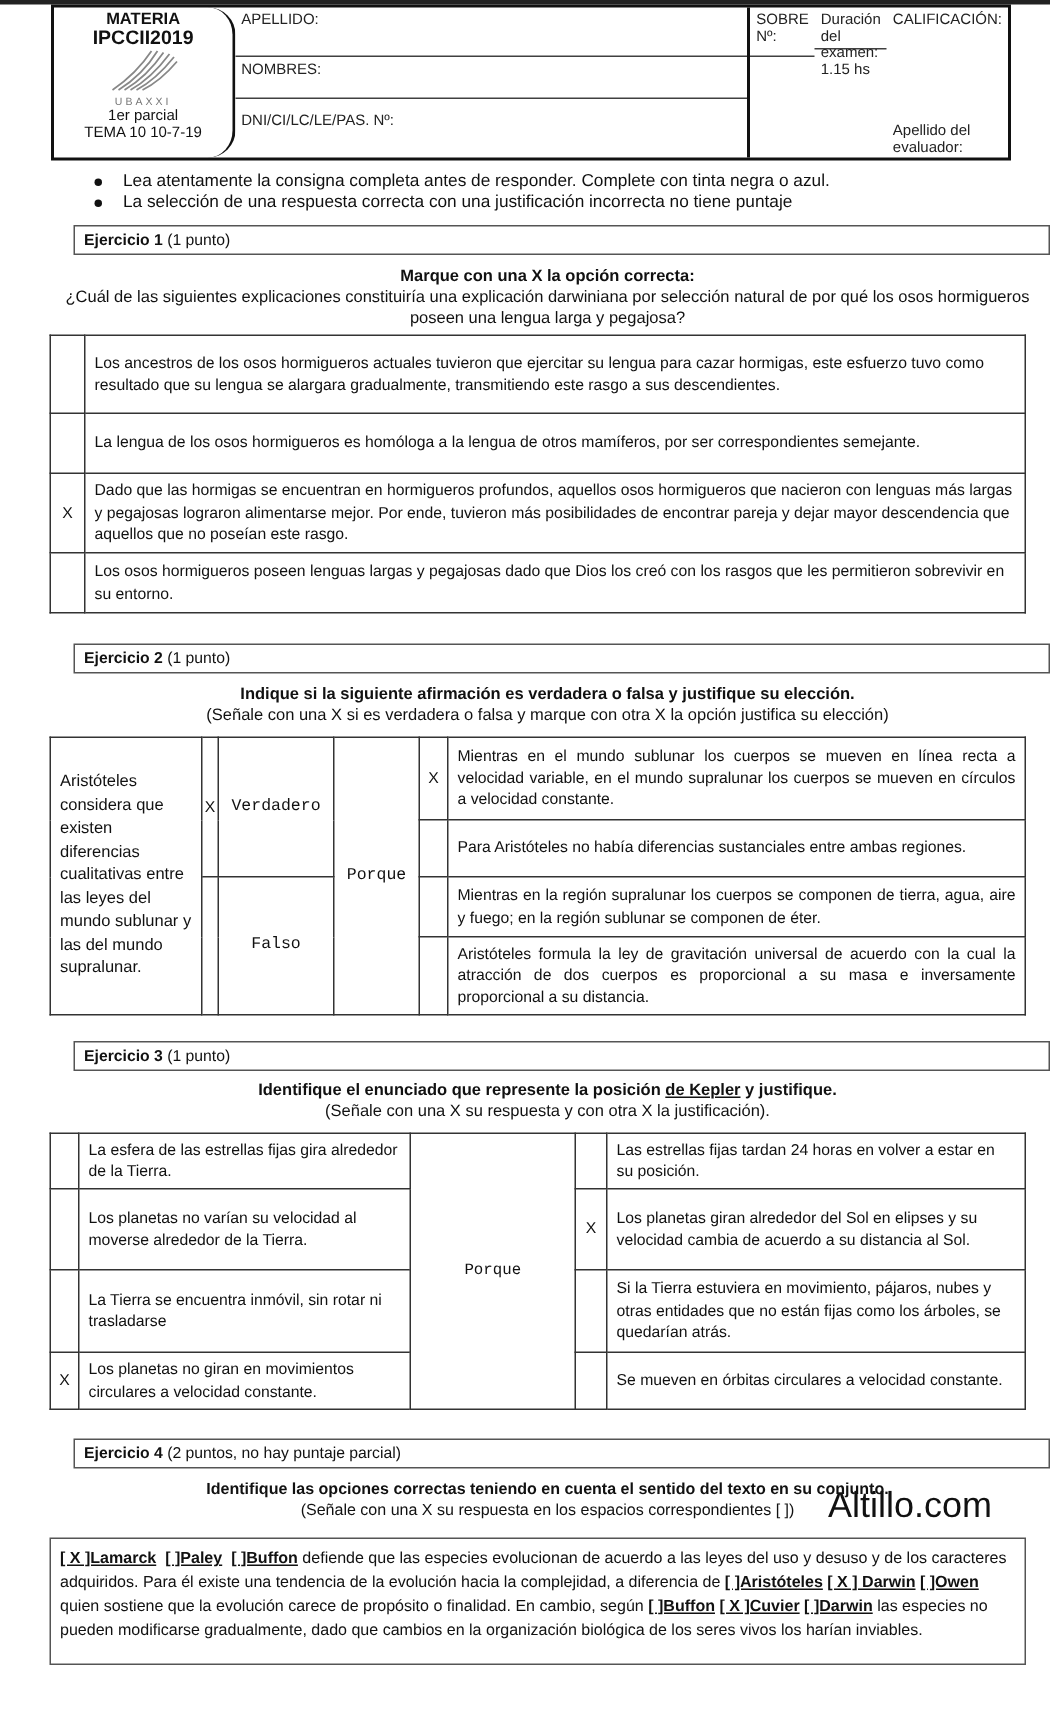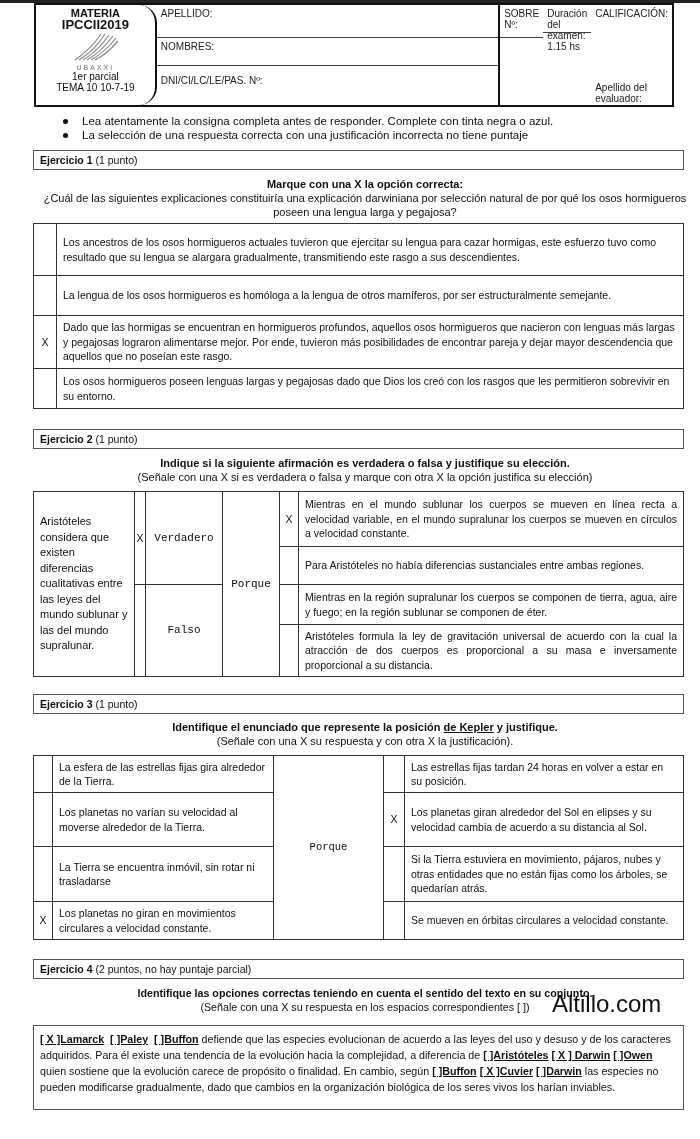--- a/index.html
+++ b/index.html
@@ -18,21 +18,21 @@
   .codigo { font-weight:bold; font-size:13px; line-height:11px; }
   .logo { width:60px; height:30px; margin:2px auto 0; }
   .uba { font-size:7px; letter-spacing:2px; color:#777; margin-top:0; }
   .parcial { font-size:10px; line-height:11px; }
   .tema { font-size:10px; line-height:11px; }
 
   .bullets { position:absolute; left:60px; top:114px; font-size:11.5px; line-height:14px; }
   .bullets div { position:relative; padding-left:22px; }
   .bullets div::before { content:""; position:absolute; left:3px; top:5px; width:5px; height:5px; border-radius:50%; background:#111; }
 
-  .exbox { position:absolute; left:33px; width:651px; height:20px; border:1px solid #555; box-sizing:border-box; padding:3px 6px; font-size:10.5px; }
+  .exbox { position:absolute; left:49px; width:651px; height:20px; border:1px solid #555; box-sizing:border-box; padding:3px 6px; font-size:10.5px; }
   .exbox b { font-weight:bold; }
   .instr { position:absolute; left:40px; font-size:11px; line-height:14px; width:650px;text-align:center; }
   .instr b { font-weight:bold; }
 
   table { border-collapse:collapse; position:absolute; font-size:10.5px; line-height:14.5px; }
   td { border:1px solid #333; vertical-align:middle; padding:2px 6px; }
   td.mark { text-align:center; padding:0; }
   td.center { text-align:center;font-family:Liberation Mono, monospace; }
   td.just { text-align:justify; }
 
@@ -91,21 +91,21 @@
   <span>¿Cuál de las siguientes explicaciones constituiría una explicación darwiniana por selección natural de por qué los osos hormigueros poseen una lengua larga y pegajosa?</span>
 </div>
 <table style="left:33px; top:223px; width:651px">
   <tbody>
       <tr style="height:52px">
     <td class="mark" style="width:22px"></td>
     <td>Los ancestros de los osos hormigueros actuales tuvieron que ejercitar su lengua para cazar hormigas, este esfuerzo tuvo como resultado que su lengua se alargara gradualmente, transmitiendo este rasgo a sus descendientes.</td>
   </tr>
   <tr style="height:40px">
     <td class="mark"></td>
-    <td>La lengua de los osos hormigueros es homóloga a la lengua de otros mamíferos, por ser estructuralmente semejante.</td>
+    <td>La lengua de los osos hormigueros es homóloga a la lengua de otros mamíferos, por ser correspondientes semejante.</td>
   </tr>
   <tr style="height:53px">
     <td class="mark">X</td>
     <td>Dado que las hormigas se encuentran en hormigueros profundos, aquellos osos hormigueros que nacieron con lenguas más largas y pegajosas lograron alimentarse mejor. Por ende, tuvieron más posibilidades de encontrar pareja y dejar mayor descendencia que aquellos que no poseían este rasgo.</td>
   </tr>
   <tr style="height:40px">
     <td class="mark"></td>
     <td>Los osos hormigueros poseen lenguas largas y pegajosas dado que Dios los creó con los rasgos que les permitieron sobrevivir en su entorno.</td>
   </tr>
 </tbody>

